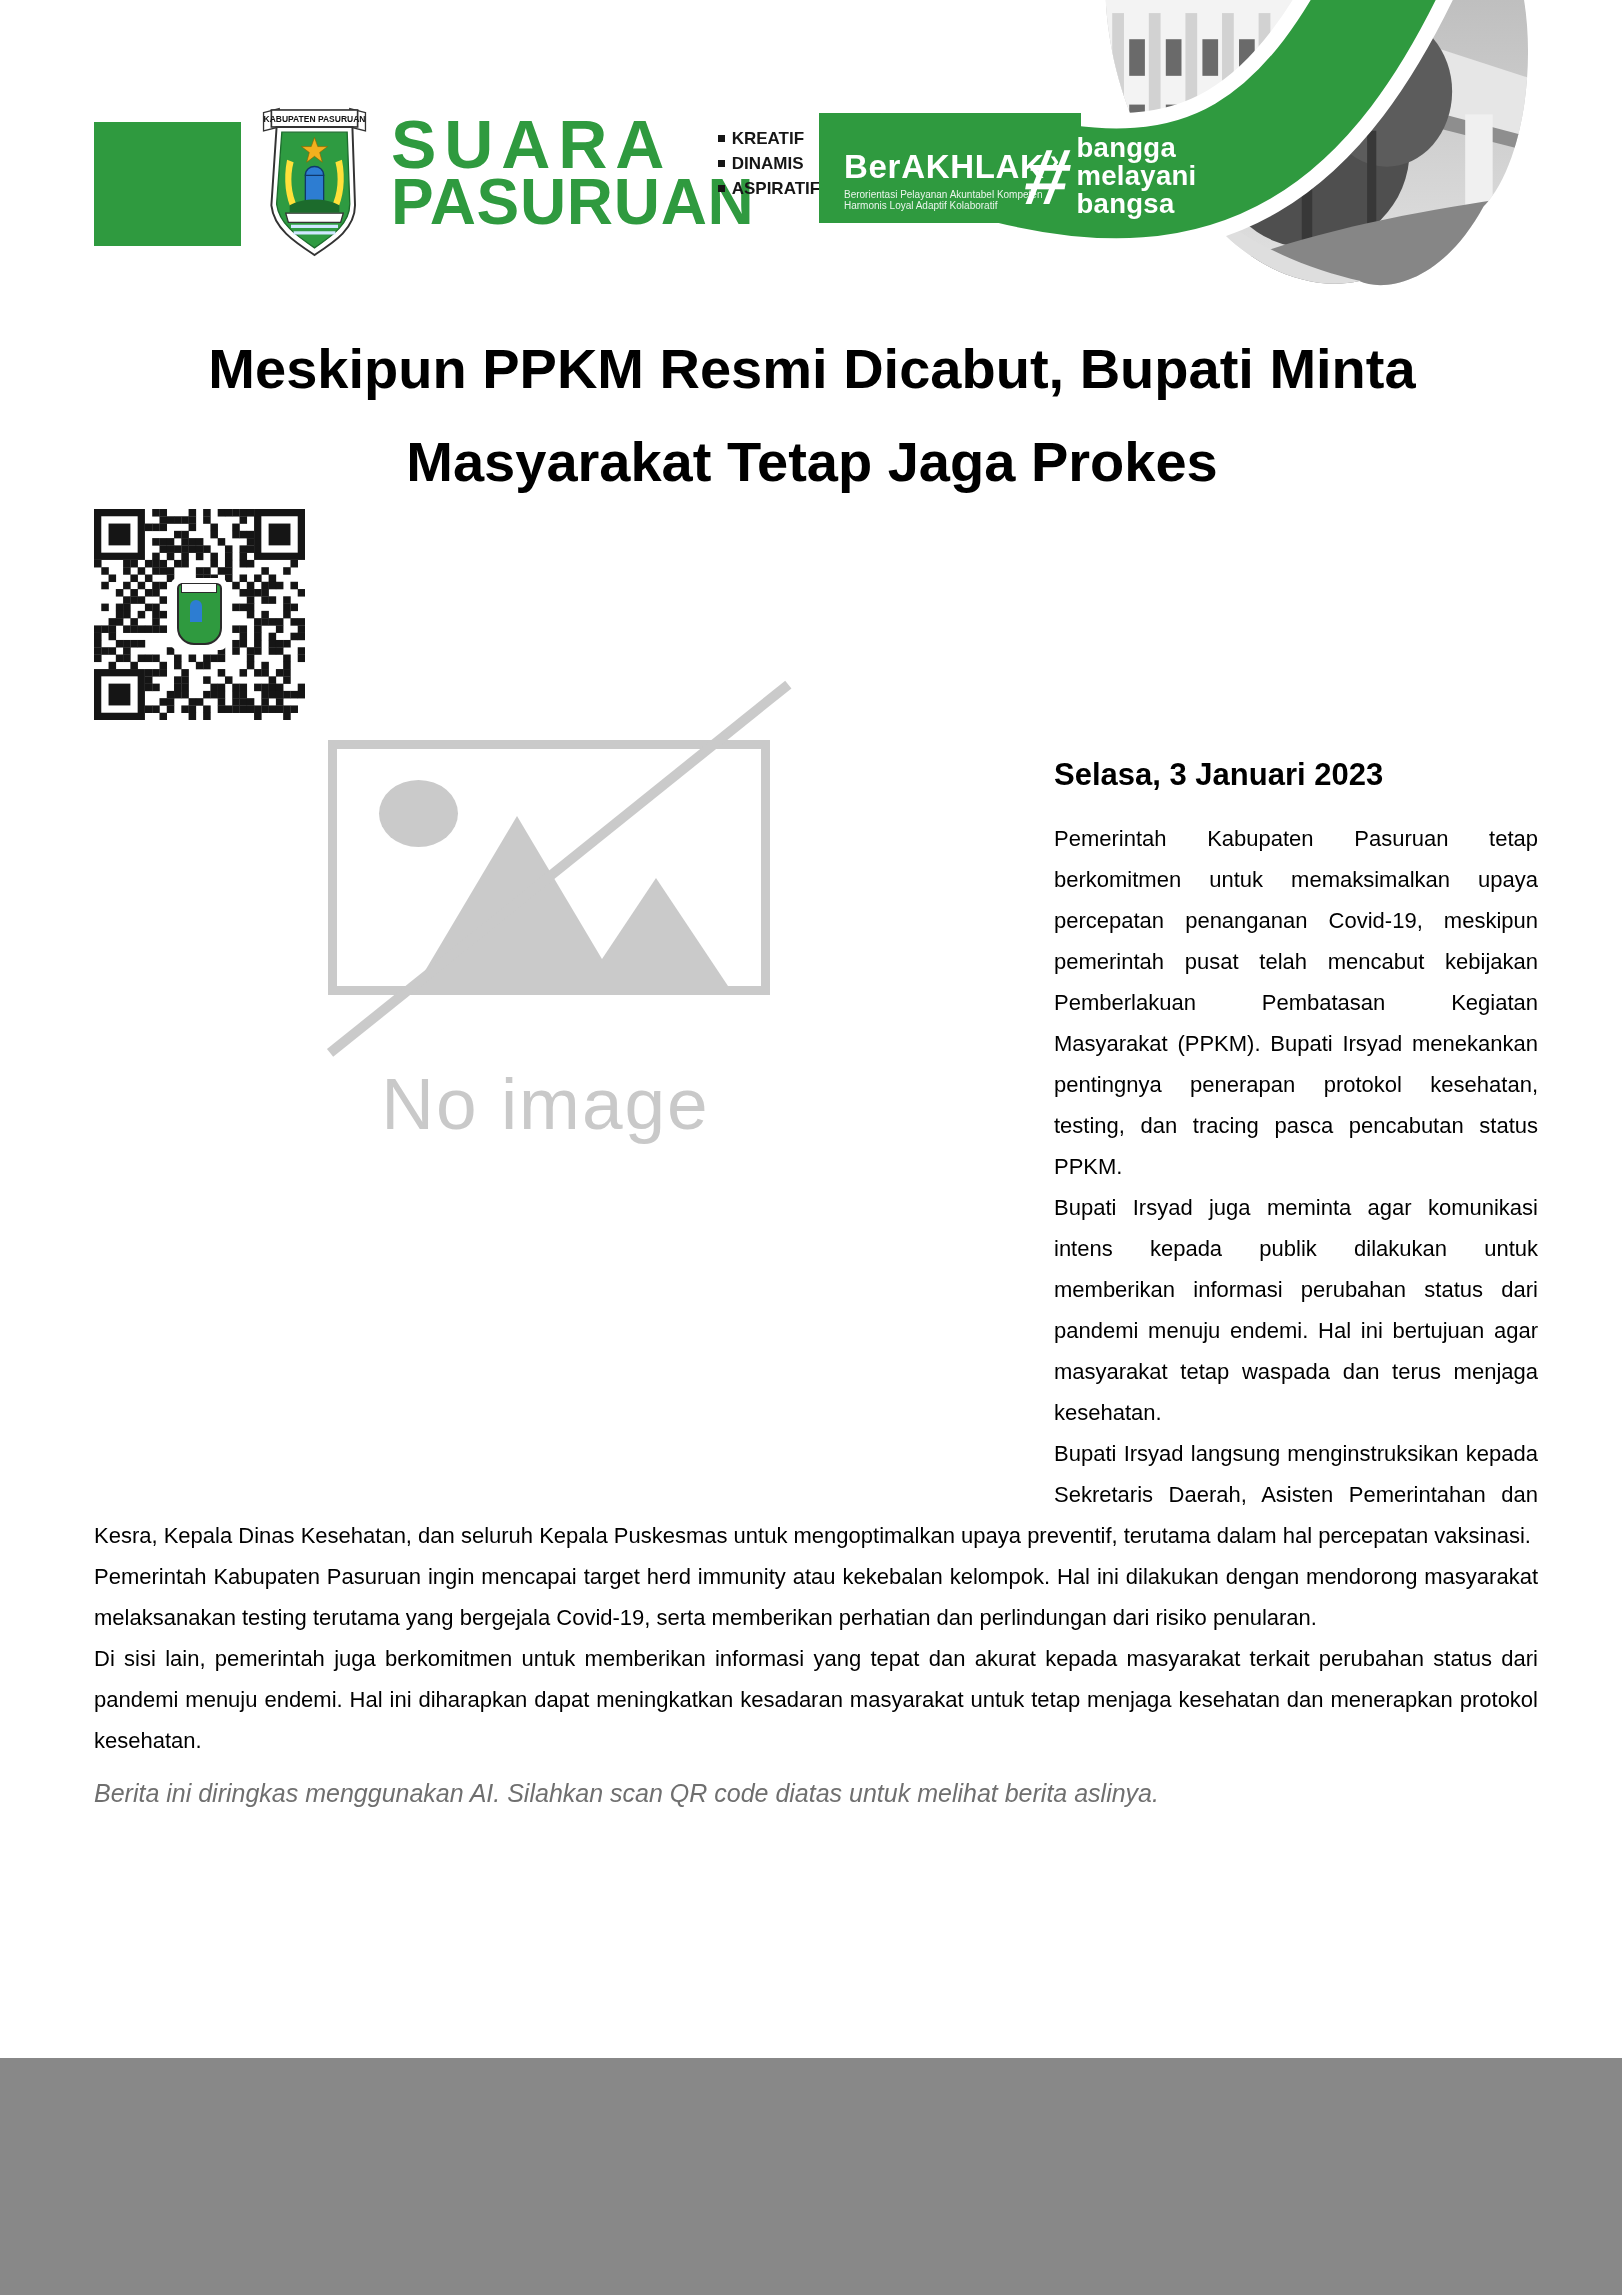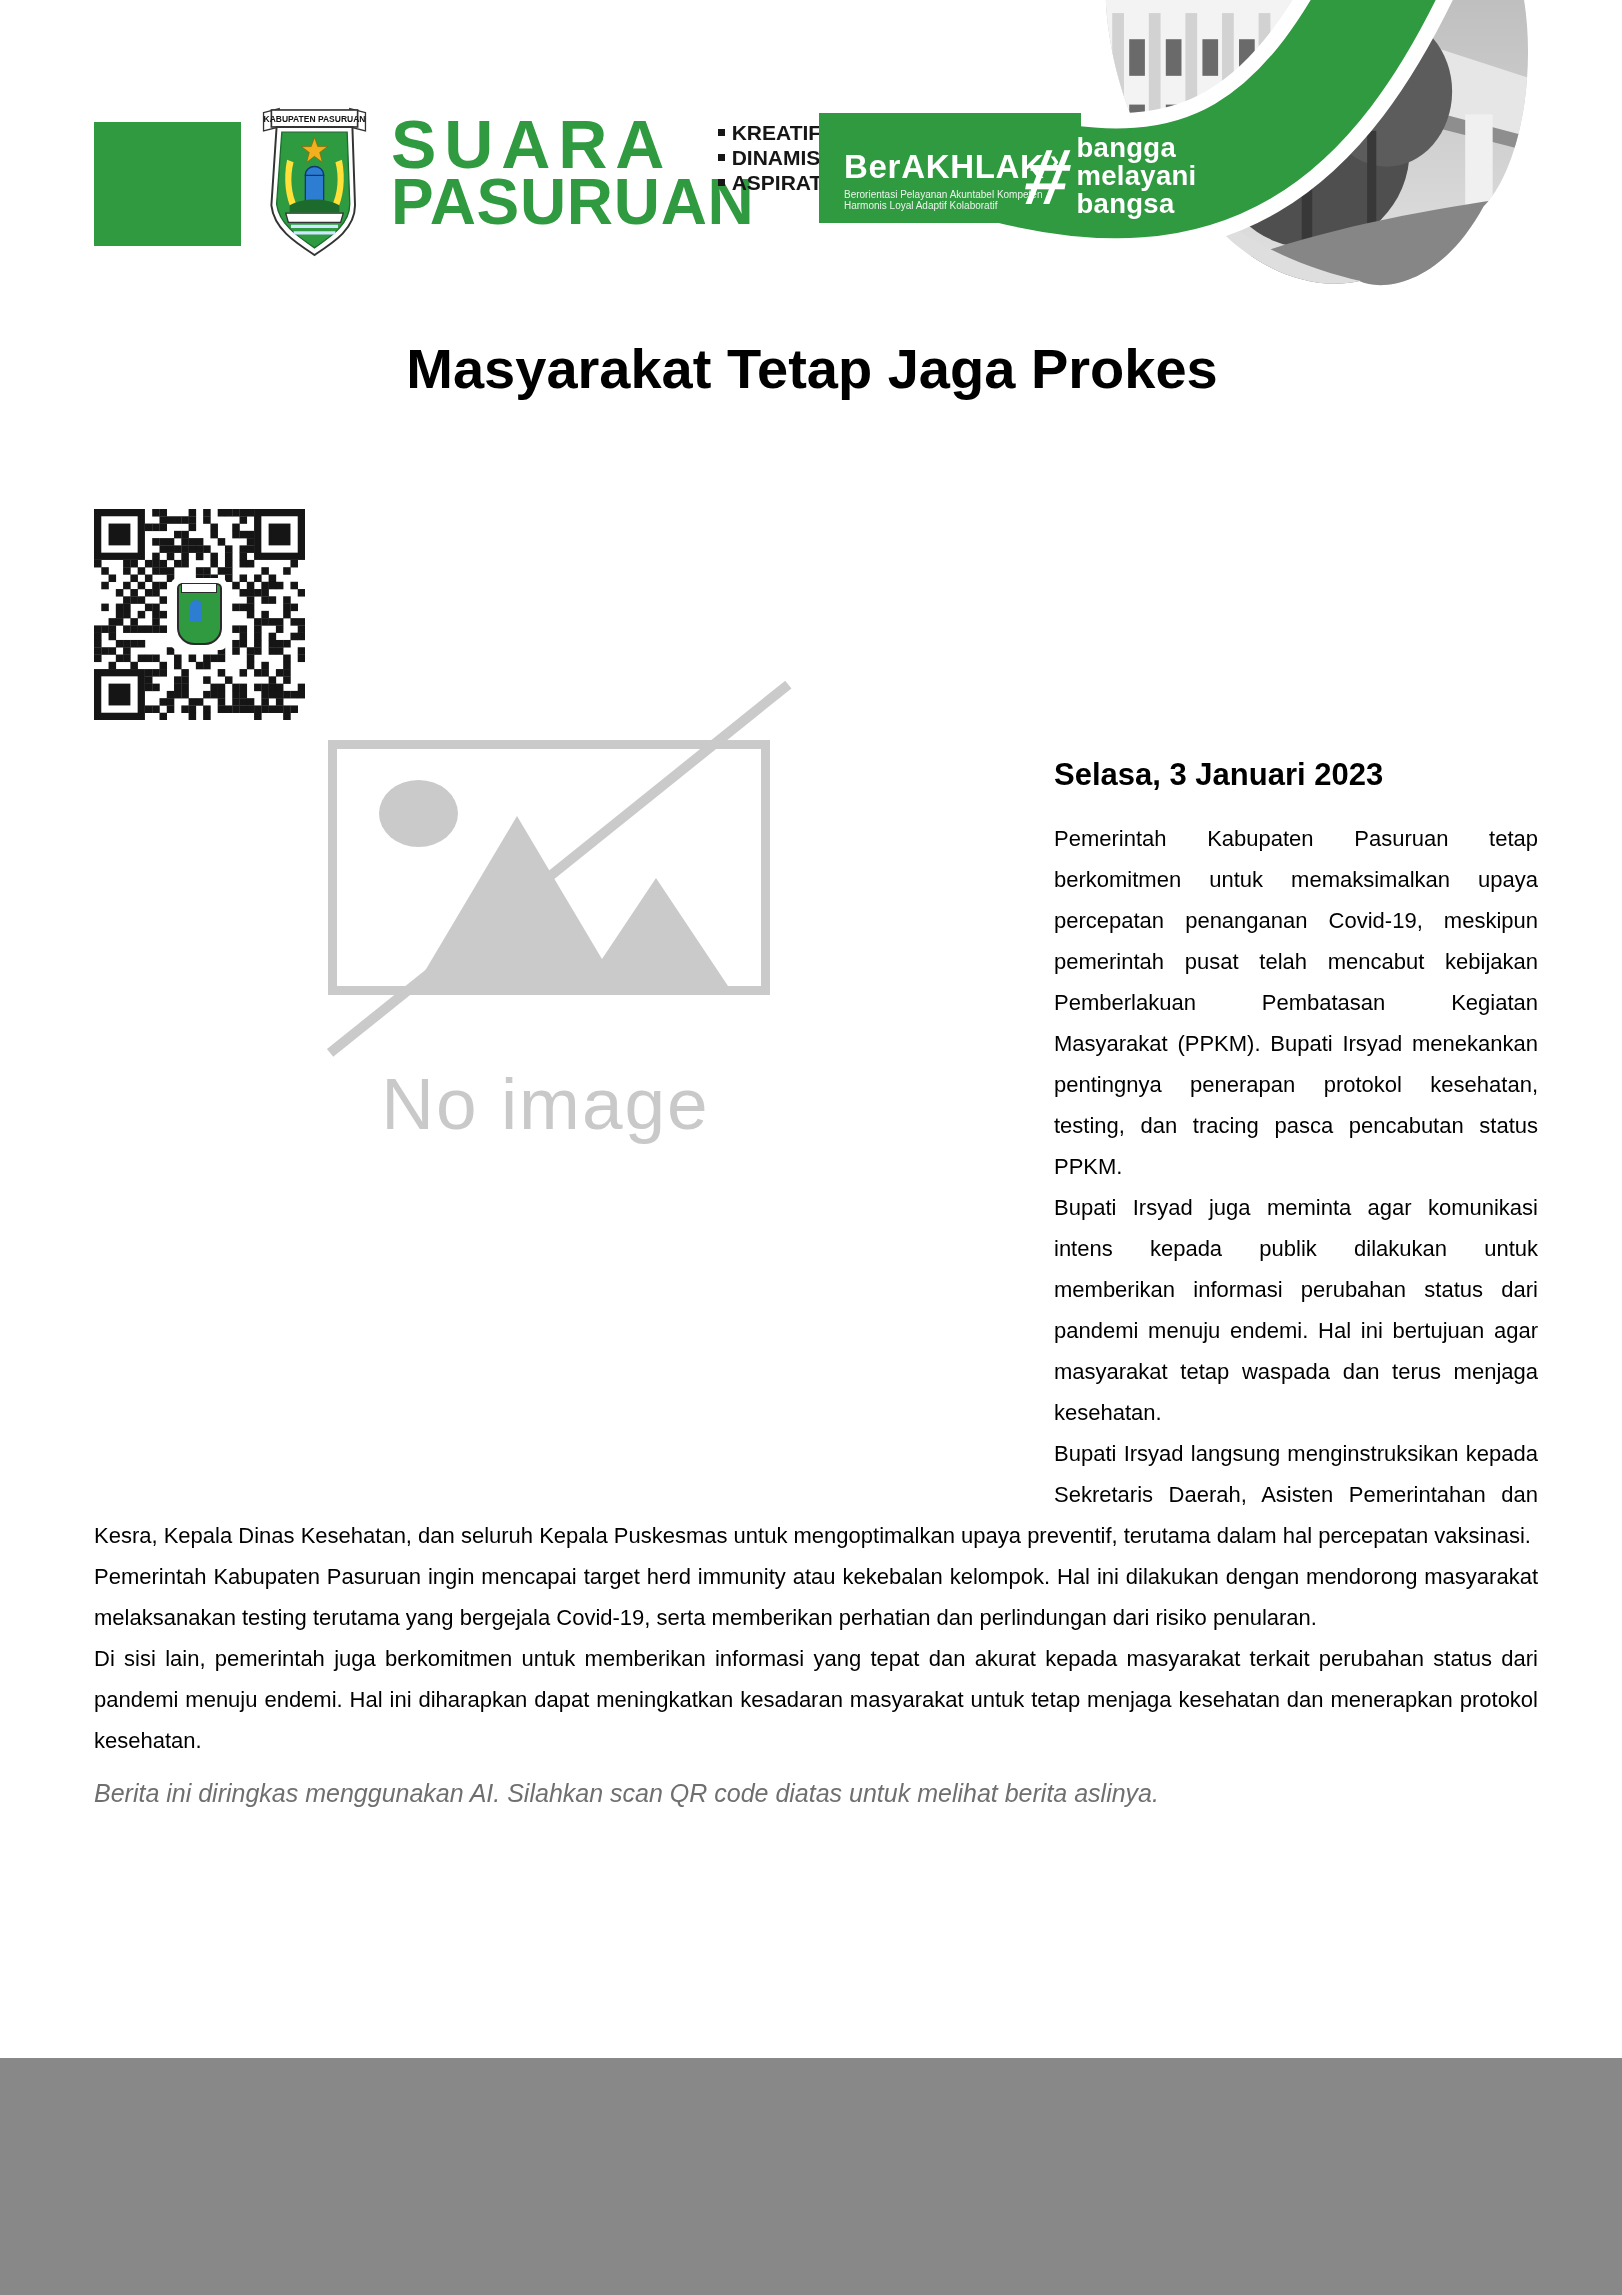--- a/index.html
+++ b/index.html
@@ -6,21 +6,21 @@
   #page{position:relative;width:1623px;height:2058px;background:#fff;overflow:hidden;
         font-family:"Liberation Sans",sans-serif;color:#000;}
   :root{--green:#2F9A3F;--orange:#F1512D;}
 
   
   .green-block{position:absolute;left:94px;top:122px;width:147px;height:124px;background:var(--green);}
   .emblem{position:absolute;left:257px;top:107px;width:115px;height:151px;}
   .brand{position:absolute;left:391px;top:115px;line-height:58px;color:var(--green);font-weight:800;}
   .brand .l1{font-size:68px;letter-spacing:7.9px;}
   .brand .l2{font-size:64px;letter-spacing:0.7px;}
-  .tagline{position:absolute;left:718px;top:120px;font-size:21px;font-weight:700;color:#161616;}
+  .tagline{position:absolute;left:718px;top:126px;font-size:17px;font-weight:700;color:#161616;}
   .tagline .row{display:flex;align-items:center;height:25px;}
   .tagline .sq{width:7.2px;height:7.2px;background:#161616;margin-right:6.5px;flex:0 0 auto;}
   .decor-tr{position:absolute;left:0;top:0;z-index:1;}
   .band{position:absolute;left:819px;top:113px;width:262px;height:110px;background:var(--green);z-index:2;}
   .berakhlak{position:absolute;left:844px;top:148px;z-index:3;color:#fff;}
   .berakhlak .t{font-size:33px;font-weight:800;letter-spacing:0.7px;display:flex;}
   .berakhlak .chev{margin-left:5.2px;font-size:29px;font-weight:700;transform:translateY(-3.9px);}
   .berakhlak .s{font-size:10px;font-weight:400;opacity:.9;line-height:11.8px;margin-top:2.6px;}
   .hashtag{position:absolute;left:1026px;top:134px;z-index:3;color:#fff;display:flex;align-items:center;}
   .hashtag .hash{font-size:79px;font-weight:800;transform:skewX(-10deg);margin-right:6.5px;line-height:59px;}
@@ -174,20 +174,21 @@
   <div class="hashtag">
     <div class="hash">#</div>
     <div class="lines">
       <div>bangga</div>
       <div>melayani</div>
       <div>bangsa</div>
     </div>
   </div>
 
   <div class="title">
+    <div>Meskipun PPKM Resmi Dicabut, Bupati Minta</div>
     <div>Masyarakat Tetap Jaga Prokes</div>
   </div>
 
   <div class="article">
     <div class="imgfloat">
       <div class="frame">
         <div class="ph-ic-circle"></div>
         <div class="ph-ic-m1"></div>
         <div class="ph-ic-m2"></div>
       </div>

